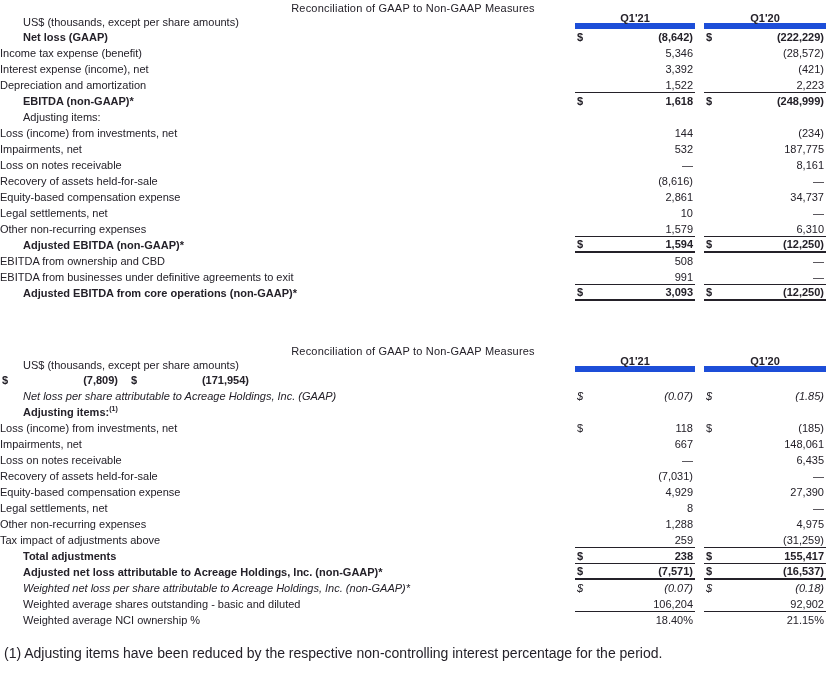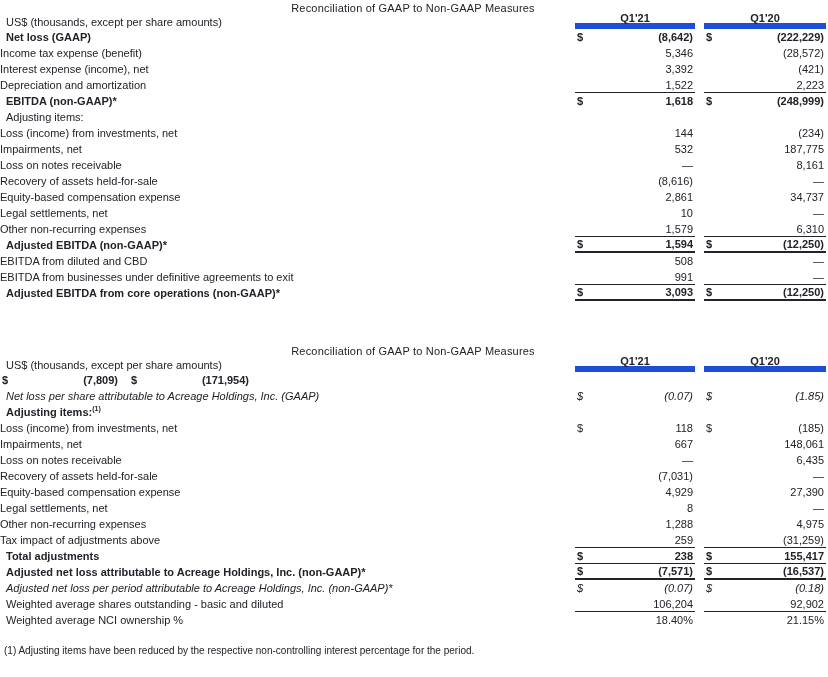--- a/index.html
+++ b/index.html
@@ -34,21 +34,21 @@
     display: flex;
     align-items: stretch;
     height: 16px;
     line-height: 16px;
   }
   .row.bold { font-weight: 700; }
   .row.italic { font-style: italic; }
 
   .label {
     flex: 1;
-    padding-left: 6px;
+    padding-left: 23px;
     white-space: nowrap;
     overflow: hidden;
     align-self: center;
     line-height: 14px;
   }
   .label.indent { padding-left: 0; }
   .label sup { font-size: 7px; line-height: 0; }
 
   .col {
     display: flex;
@@ -71,21 +71,21 @@
   .header-row .label { font-weight: 400; }
   .header-row .col {
     justify-content: center;
     font-weight: 700;
     border-bottom: 6px solid #1d4ed8;
   }
 
   .footnote {
     margin-top: 17px;
     padding-left: 4px;
-    font-size: 10px;
+    font-size: 14px;
     color: #242129;
   }
 </style>
 </head>
 <body>
 
 <div class="doc">
 
   <div class="fin-table">
     <div class="table-title">Reconciliation of GAAP to Non-GAAP Measures</div>
@@ -258,21 +258,21 @@
             <span class="dollar">$</span>
             <span class="val">1,594</span>
           </div>
           <div class="colgap"></div>
           <div class="col col2 bb-thick">
             <span class="dollar">$</span>
             <span class="val">(12,250)</span>
           </div>
         </div>
         <div class="row">
-          <div class="label indent">EBITDA from diluted and CBD</div>
+          <div class="label indent">EBITDA from ownership and CBD</div>
           <div class="col col1">
             <span class="dollar"></span>
             <span class="val">508</span>
           </div>
           <div class="colgap"></div>
           <div class="col col2">
             <span class="dollar"></span>
             <span class="val">—</span>
           </div>
         </div>
@@ -461,21 +461,21 @@
             <span class="dollar">$</span>
             <span class="val">(7,571)</span>
           </div>
           <div class="colgap"></div>
           <div class="col col2 bb-thick">
             <span class="dollar">$</span>
             <span class="val">(16,537)</span>
           </div>
         </div>
         <div class="row italic">
-          <div class="label">Adjusted net loss per period attributable to Acreage Holdings, Inc. (non-GAAP)*</div>
+          <div class="label">Weighted net loss per share attributable to Acreage Holdings, Inc. (non-GAAP)*</div>
           <div class="col col1">
             <span class="dollar">$</span>
             <span class="val">(0.07)</span>
           </div>
           <div class="colgap"></div>
           <div class="col col2">
             <span class="dollar">$</span>
             <span class="val">(0.18)</span>
           </div>
         </div>

